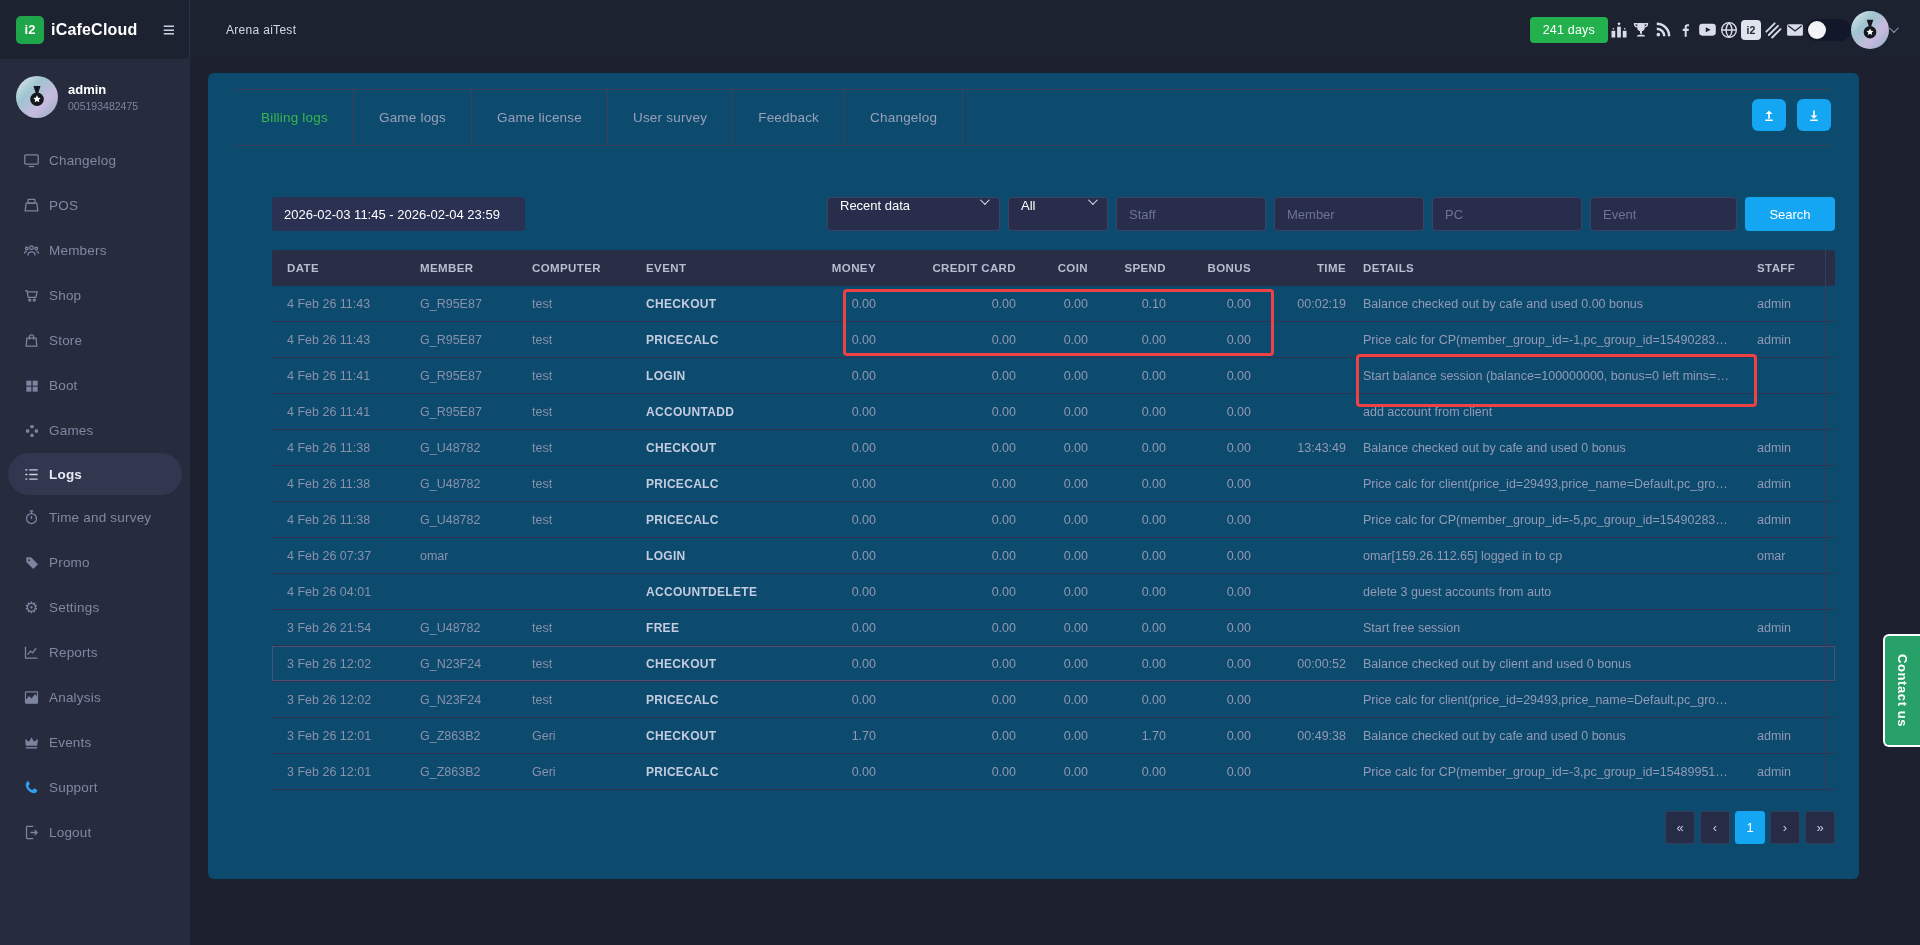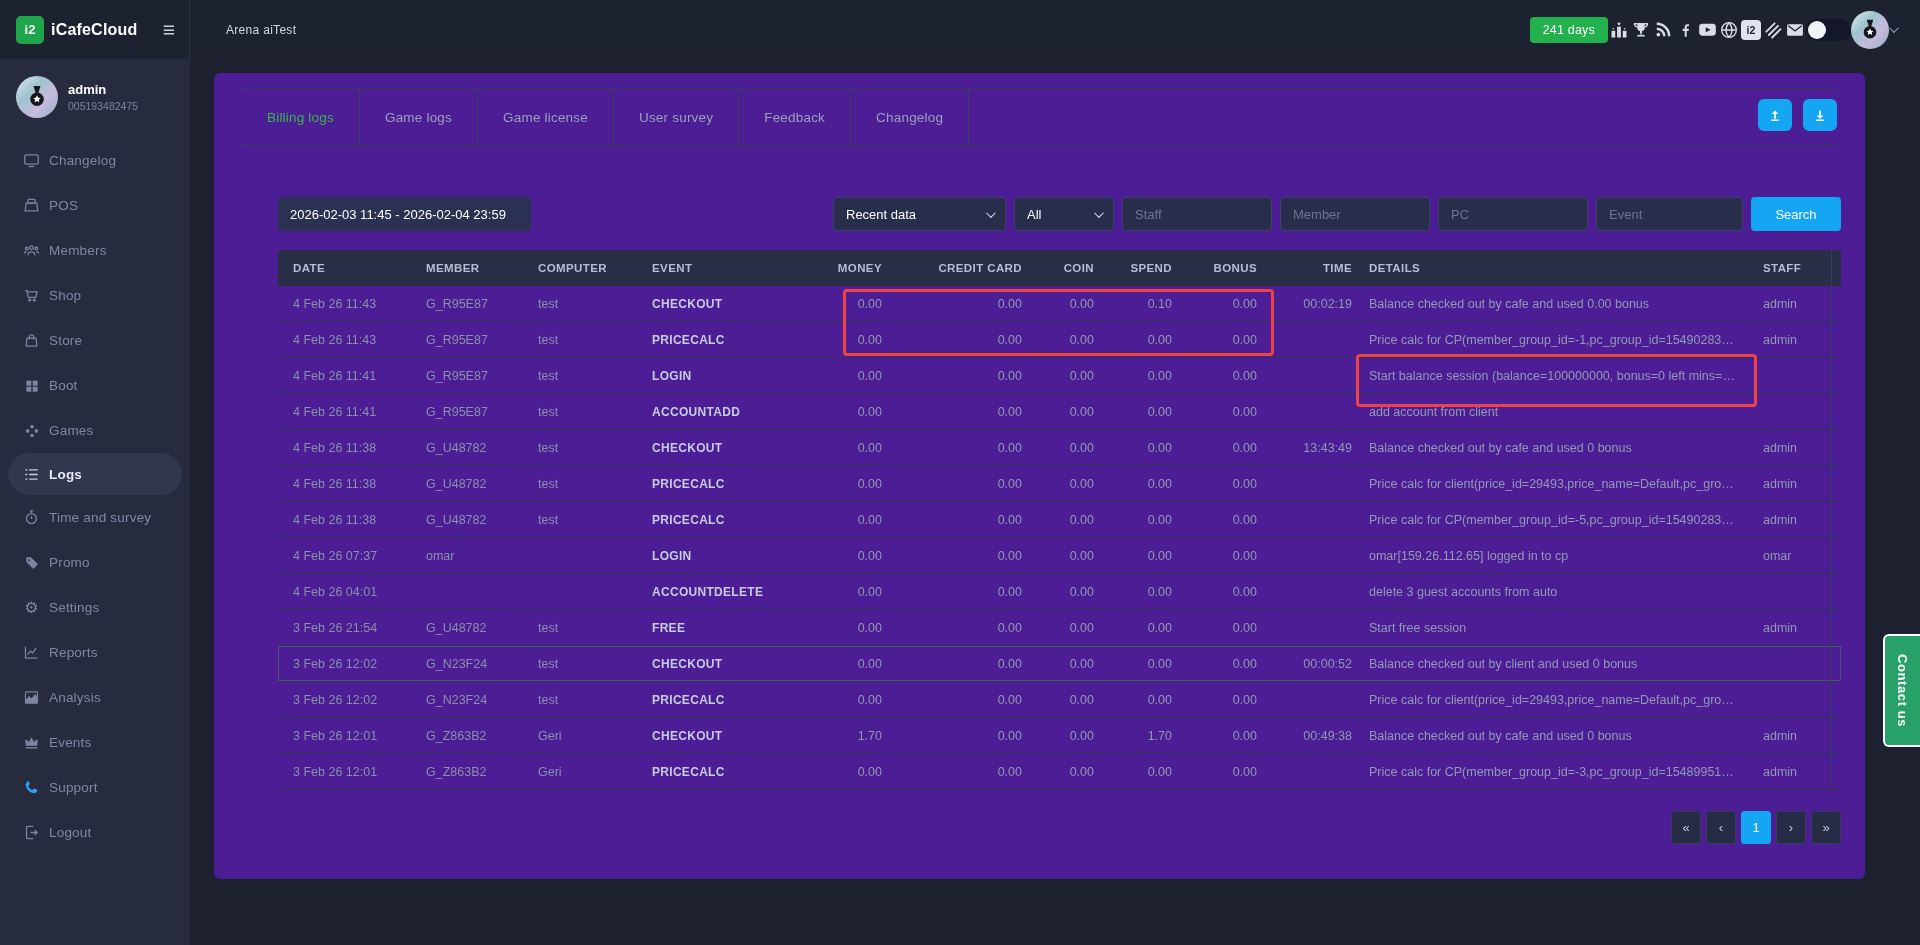--- a/index.html
+++ b/index.html
@@ -36,35 +36,35 @@
   .profile-id { font-size:10.5px; color:#7d849e; margin-top:3px; }
   .nav { margin-top:10px; }
   .nav-item { height:45px; display:flex; align-items:center; padding-left:23px; cursor:pointer; position:relative; }
   .nav-item .nicon { width:17px; height:17px; flex:none; display:flex; align-items:center; justify-content:center; }
   .nav-item .nlabel { margin-left:9px; font-size:13.5px; color:#8088a2; letter-spacing:.2px; }
   .nav-item.active { margin:0 8px; padding-left:15px; background:#30374e; border-radius:21px; height:42px; }
   .nav-item.active .nlabel { color:#e6e9f2; font-weight:bold; }
   .gear-glyph { font-size:16px; color:#7c84a0; line-height:1; }
   
   .main { position:absolute; left:190px; top:59px; right:0; bottom:0; }
-  .card { position:absolute; left:24px; top:14px; width:1651px; height:806px; background:#4c1d95; border-radius:6px; }
+  .card { position:absolute; left:18px; top:14px; width:1651px; height:806px; background:#0c4a6e; border-radius:6px; }
   .tabstrip { margin:16px 28px 0 28px; height:57px; border-top:1px solid #3a4158; border-bottom:1px solid #3a4158; display:flex; align-items:stretch; position:relative; }
   .tab { padding:0 25px; display:flex; align-items:center; font-size:13.5px; color:#99a0b8; border-right:1px solid #3a4158; cursor:pointer; letter-spacing:.2px; }
   .tab.active { color:#3bb54d; }
   .tab-actions { position:absolute; right:0; top:9px; display:flex; gap:11px; }
   .sq-btn { width:34px; height:32px; background:#14a5f3; border:none; border-radius:6px; display:flex; align-items:center; justify-content:center; cursor:pointer; }
   
   .filters { margin:51px 24px 0 64px; display:flex; align-items:center; gap:8px; }
   .f-input, .f-select, .date-input {
     height:34px; background:#272d4a; border:1px solid #3b4266; border-radius:4px;
     color:#fff; font-size:13px; padding:0 12px; font-family:"Liberation Sans",sans-serif;
   }
   .f-input::placeholder { color:#6d7490; }
   .date-input { width:253px; background:#2b3152; border:none; }
-  .f-select { display:flex; align-items:center; justify-content:space-between; cursor:pointer; }
+  .f-select { display:flex; align-items:flex-start; justify-content:space-between; cursor:pointer; }
   .sel-recent { width:173px; }
   .sel-all { width:100px; }
   .f-select .chev { border-color:#dfe3ee; }
   .w-staff,.w-member,.w-pc { width:150px; }
   .w-event { width:147px; }
   .spacer { flex:1; }
   .search-btn { width:90px; height:34px; background:#14a5f3; color:#fff; border:none; border-radius:4px; font-size:13px; cursor:pointer; font-family:"Liberation Sans",sans-serif; }
   
   .logtable { margin:19px 24px 0 64px; width:1563px; position:relative; }
   .logtable::after { content:''; position:absolute; top:0; bottom:0; right:9px; width:1px; background:#363d5c; }

